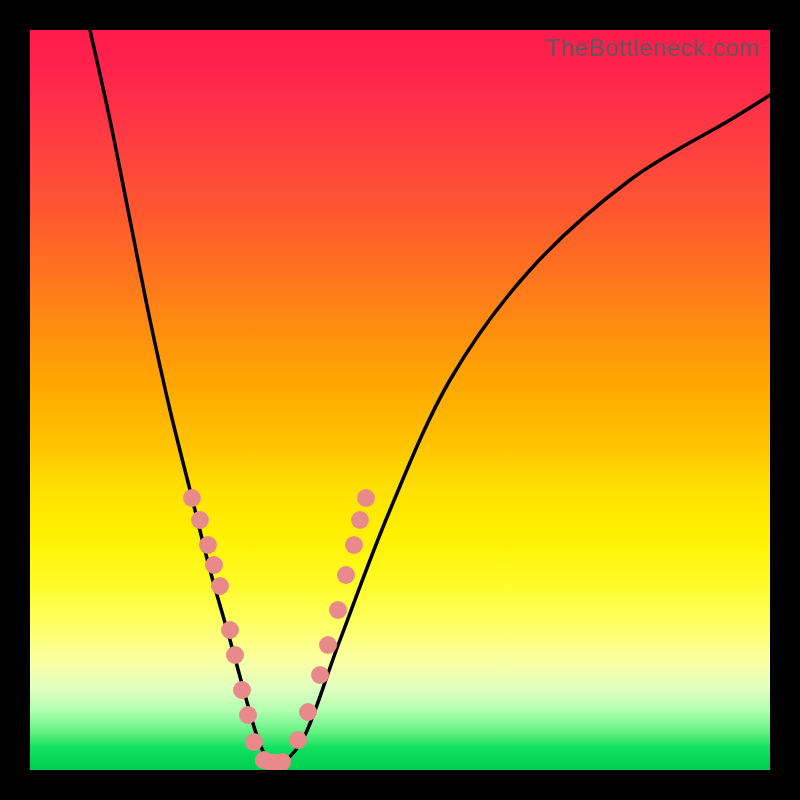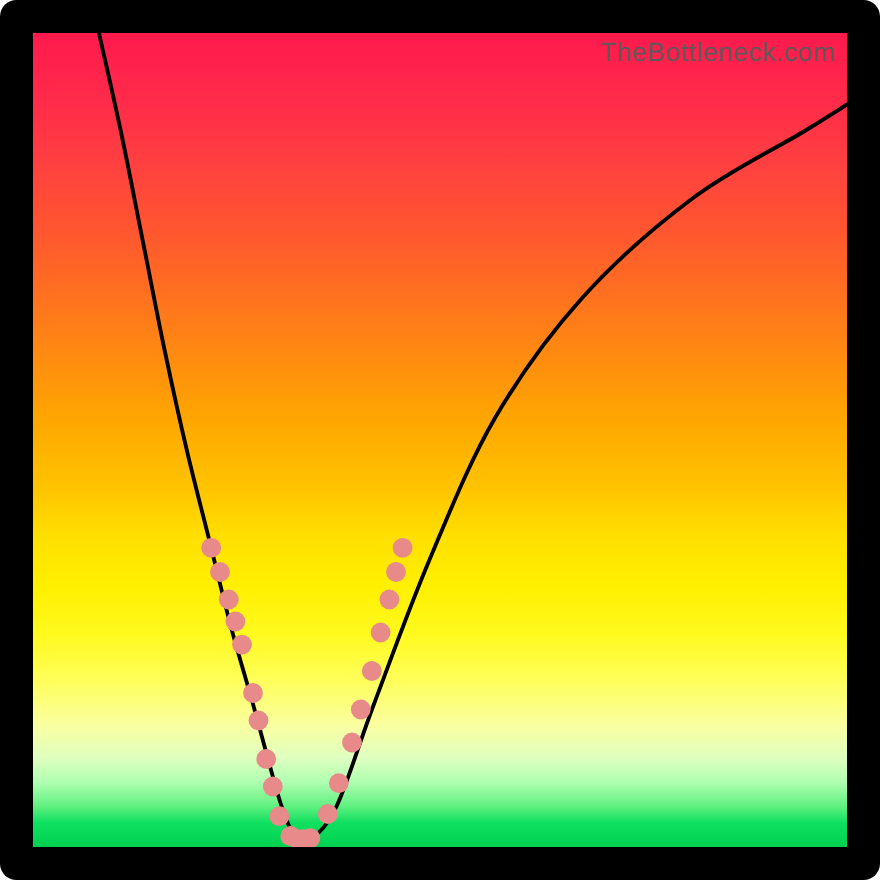--- a/index.html
+++ b/index.html
@@ -7,21 +7,20 @@
     padding: 0;
     width: 800px;
     height: 800px;
     overflow: hidden;
   }
   .container {
     position: relative;
     width: 800px;
     height: 800px;
     background: #000;
-    border-radius: 15px;
   }
   .plot-area {
     position: absolute;
     left: 30px;
     top: 30px;
     width: 740px;
     height: 740px;
     background: linear-gradient(to bottom,
       #ff1a4d 0%,
       #ff2a4a 8%,

